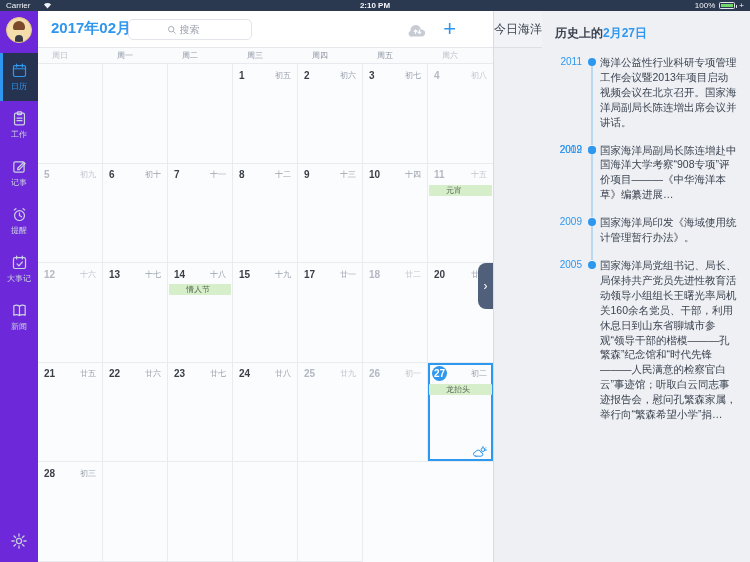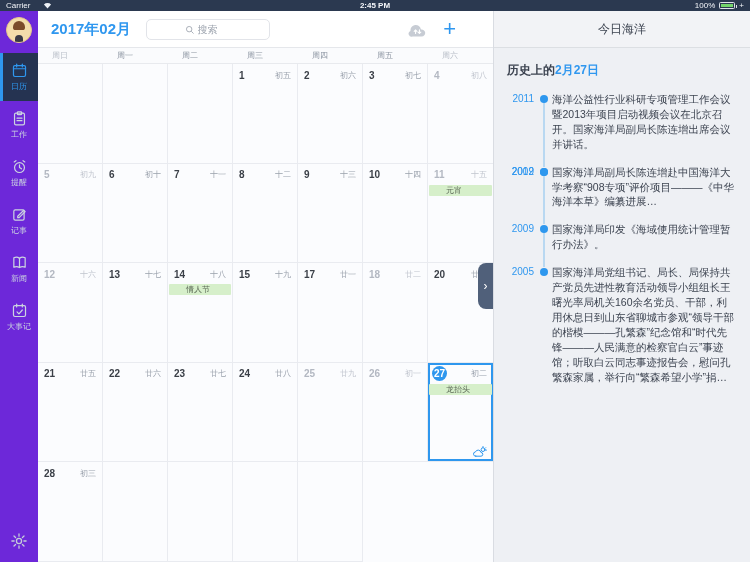--- a/index.html
+++ b/index.html
@@ -35,24 +35,24 @@
   .nav-icon { width:17px; height:17px; }
   .nav-icon svg, .gear-btn svg { width:100%; height:100%; fill:none; stroke:currentColor;
     stroke-width:1.7; stroke-linecap:round; stroke-linejoin:round; }
   .nav-label { font-size:8px; letter-spacing:0; }
   .sidebar-spacer { flex:1; }
   .gear-btn { width:18px; height:18px; margin:0 auto 12px; color:#c5cdd9; cursor:pointer; }
 
   
   .main { flex:1; display:flex; flex-direction:column; min-width:0; background:#fbfcfe; }
   .cal-header { height:37px; background:#fff; border-bottom:1px solid #e5e7eb; display:flex;
-    align-items:center; padding:0 13px; position:relative; flex:none; }
+    align-items:flex-start; padding:8px 13px; position:relative; flex:none; }
   .cal-title { color:#2f97ef; font-size:15px; font-weight:bold; }
   .search { position:absolute; left:90px; top:8px; width:124px; height:21px; border:1px solid #e2e4e9;
-    border-radius:5px; background:#fff; display:flex; align-items:center; justify-content:center; gap:3px;margin-left:18px; }
+    border-radius:5px; background:#fff; display:flex; align-items:center; justify-content:center; gap:3px; }
   .search svg { width:10px; height:10px; stroke:#9aa1ac; fill:none; stroke-width:2; }
   .search input { border:none; outline:none; width:34px; font-size:10px; color:#555;
     font-family:inherit; background:transparent; }
   .search input::placeholder { color:#9aa1ac; }
   .hdr-actions { margin-left:auto; display:flex; align-items:center; gap:15px; padding-right:24px; }
   .cloud-btn { width:21px; height:15px; cursor:pointer; }
   .plus-btn { color:#2f97ef; font-size:22px; font-weight:300; line-height:20px; cursor:pointer; }
 
   .weekday-row { height:16px; display:grid; grid-template-columns:repeat(7,1fr); align-items:center;
     background:#fafbfd; border-bottom:1px solid #e8eaee; flex:none; }
@@ -77,21 +77,21 @@
   .weather svg { width:100%; height:100%; fill:none; stroke:currentColor; stroke-width:1.6;
     stroke-linecap:round; stroke-linejoin:round; }
 
   
   .handle { position:absolute; left:478px; top:252px; width:15px; height:46px; background:#50607a;
     border-radius:8px 0 0 8px; color:#fff; display:flex; align-items:center; justify-content:center;
     font-size:12px; cursor:pointer; z-index:5; }
 
   
   .panel { width:257px; flex:none; background:#eef0f4; border-left:1px solid #d9dce2;
-    display:flex; flex-direction:column; }
+    display:flex; flex-direction:row; }
   .panel-header { height:37px; background:#f2f3f6; border-bottom:1px solid #dcdfe3; display:flex;
     align-items:center; justify-content:center; font-size:12px; color:#3c4350; flex:none; }
   .panel-body { padding:12px 13px; overflow:hidden; }
   .history-title { font-size:12px; color:#3c4350; font-weight:bold; margin:2px 0 13px; }
   .history-title .date { color:#2f97ef; }
   .timeline { position:relative; }
   .tl-item { position:relative; padding-left:45px; margin-bottom:13px; font-size:10.5px;
     color:#3c4350; line-height:1.42; }
   .tl-item::before { content:''; position:absolute; left:36px; top:9px; bottom:-15px; width:2px; background:#b9d8f1; }
   .tl-item:last-child::before { display:none; }
@@ -104,21 +104,21 @@
 
 <div class="screen">
 
   <div class="status-bar">
     <div class="sb-left">
       <span>Carrier</span>
       <svg class="wifi" viewBox="0 0 24 18">
           <path d="M12 17L2.5 6A14 14 0 0121.5 6z" fill="#eef1f6" stroke="none"></path>
         </svg>
     </div>
-    <div class="sb-time">2:45 PM</div>
+    <div class="sb-time">2:10 PM</div>
     <div class="sb-right">
       <span>100%</span>
       <span class="battery">
           <i></i>
         </span>
       <span>+</span>
     </div>
   </div>
 
   <div class="app">
@@ -139,48 +139,48 @@
     <span class="nav-icon"><svg viewBox="0 0 24 24">
                 <rect x="5" y="4.5" width="14" height="16.5" rx="2"></rect>
                 <rect x="9" y="2.5" width="6" height="4" rx="1"></rect>
                 <line x1="8.5" y1="11.5" x2="15.5" y2="11.5"></line>
                 <line x1="8.5" y1="15" x2="15.5" y2="15"></line>
               </svg></span>
     <span class="nav-label">工作</span>
   </div>
           <div class="nav-item">
     <span class="nav-icon"><svg viewBox="0 0 24 24">
+                <rect x="4" y="5.5" width="14.5" height="14.5" rx="2"></rect>
+                <path d="M9.5 14.5l8.5-8.5 2 2-8.5 8.5h-2z"></path>
+              </svg></span>
+    <span class="nav-label">记事</span>
+  </div>
+          <div class="nav-item">
+    <span class="nav-icon"><svg viewBox="0 0 24 24">
                 <circle cx="12" cy="13.5" r="7"></circle>
                 <path d="M12 9.8v3.7l2.8 1.8"></path>
                 <path d="M4.5 5.5L7 3.8M19.5 5.5L17 3.8"></path>
               </svg></span>
     <span class="nav-label">提醒</span>
-  </div>
-          <div class="nav-item">
-    <span class="nav-icon"><svg viewBox="0 0 24 24">
-                <rect x="4" y="5.5" width="14.5" height="14.5" rx="2"></rect>
-                <path d="M9.5 14.5l8.5-8.5 2 2-8.5 8.5h-2z"></path>
-              </svg></span>
-    <span class="nav-label">记事</span>
-  </div>
-          <div class="nav-item">
-    <span class="nav-icon"><svg viewBox="0 0 24 24">
-                <path d="M12 6c-2.5-1.8-5.5-1.8-8-.6v13.2c2.5-1.2 5.5-1.2 8 .6 2.5-1.8 5.5-1.8 8-.6V5.4c-2.5-1.2-5.5-1.2-8 .6z"></path>
-                <line x1="12" y1="6" x2="12" y2="19"></line>
-              </svg></span>
-    <span class="nav-label">新闻</span>
   </div>
           <div class="nav-item">
     <span class="nav-icon"><svg viewBox="0 0 24 24">
                 <rect x="3.5" y="5" width="17" height="15.5" rx="2"></rect>
                 <line x1="8" y1="3" x2="8" y2="7"></line>
                 <line x1="16" y1="3" x2="16" y2="7"></line>
                 <path d="M8.5 14l2.7 2.7 4.8-5.4"></path>
               </svg></span>
     <span class="nav-label">大事记</span>
+  </div>
+          <div class="nav-item">
+    <span class="nav-icon"><svg viewBox="0 0 24 24">
+                <path d="M12 6c-2.5-1.8-5.5-1.8-8-.6v13.2c2.5-1.2 5.5-1.2 8 .6 2.5-1.8 5.5-1.8 8-.6V5.4c-2.5-1.2-5.5-1.2-8 .6z"></path>
+                <line x1="12" y1="6" x2="12" y2="19"></line>
+              </svg></span>
+    <span class="nav-label">新闻</span>
   </div>
         </div>
       <div class="sidebar-spacer"></div>
       <div class="gear-btn" id="gear-slot"><svg viewBox="0 0 24 24">
             <circle cx="12" cy="12" r="3.4"></circle>
             <path d="M12 2.5v3M12 18.5v3M2.5 12h3M18.5 12h3M5.3 5.3l2.1 2.1M16.6 16.6l2.1 2.1M18.7 5.3l-2.1 2.1M7.4 16.6l-2.1 2.1"></path>
           </svg></div>
     </nav>
 
     <main class="main">

